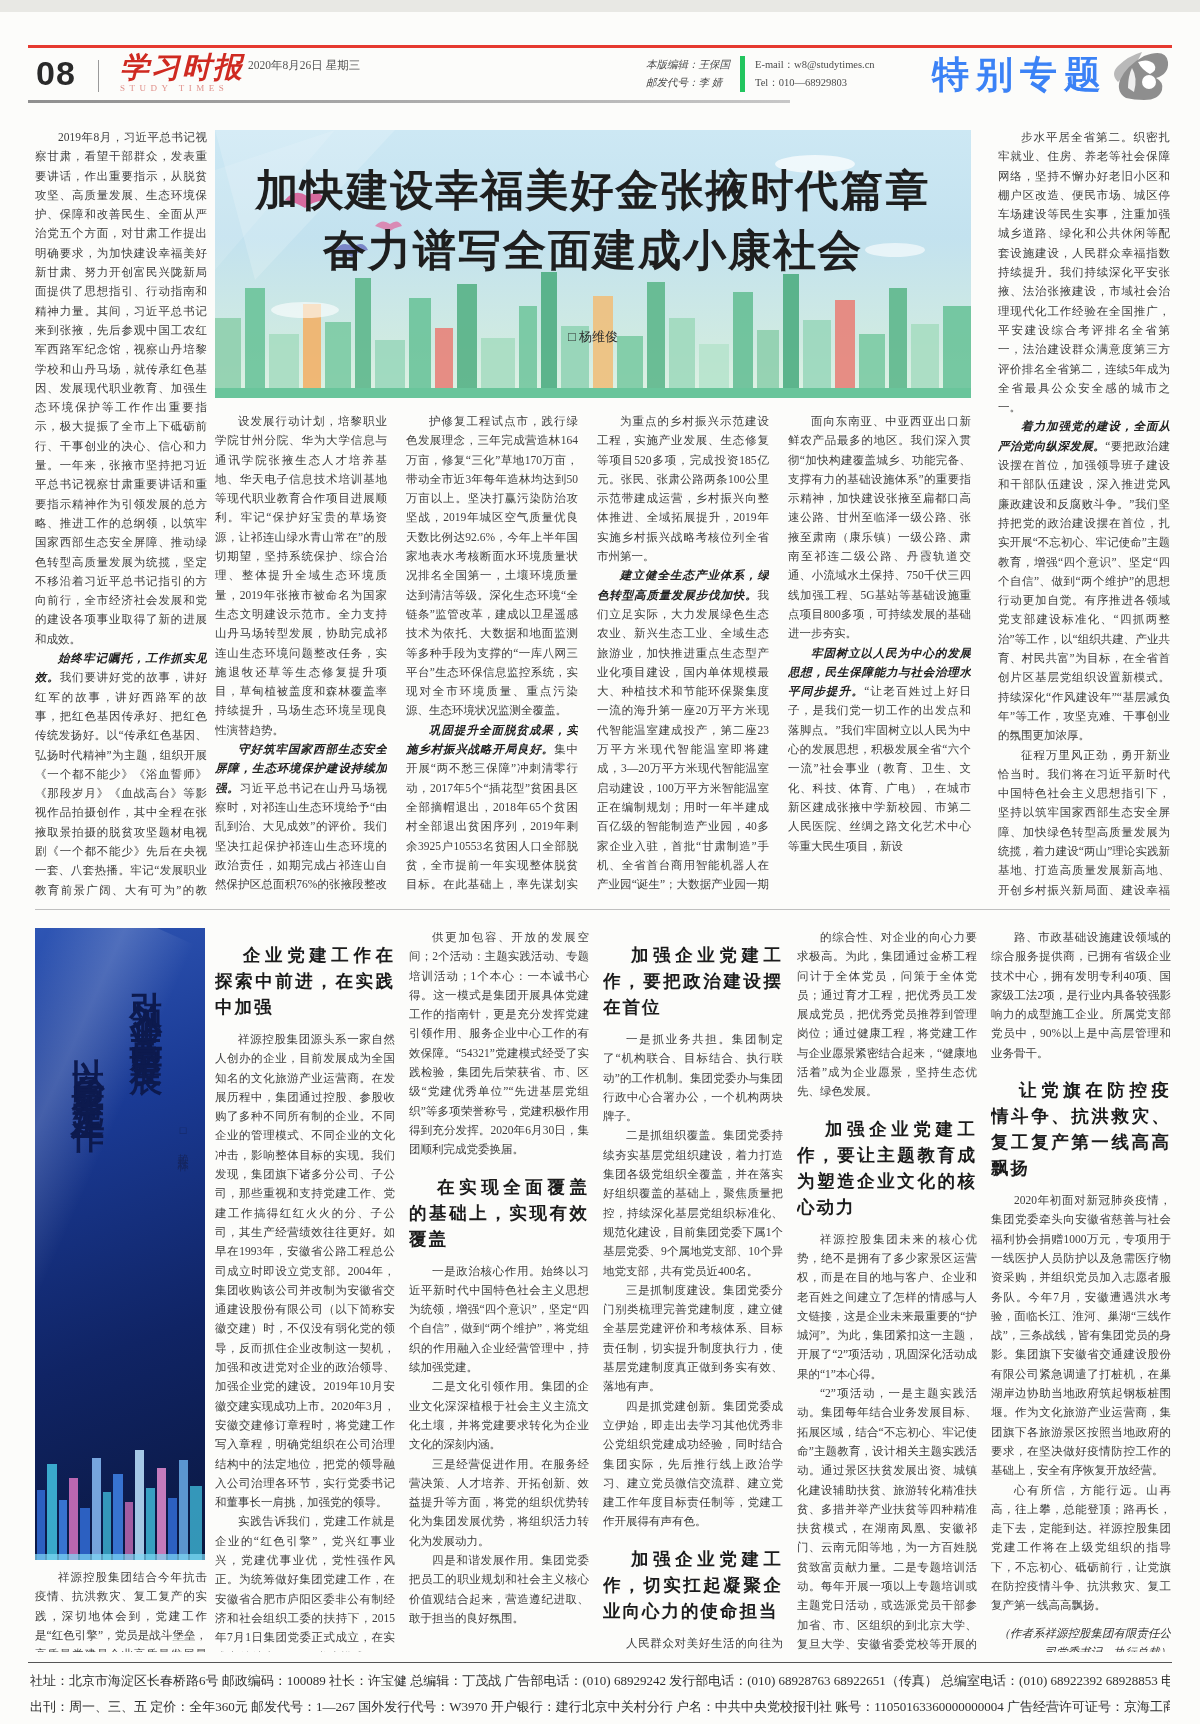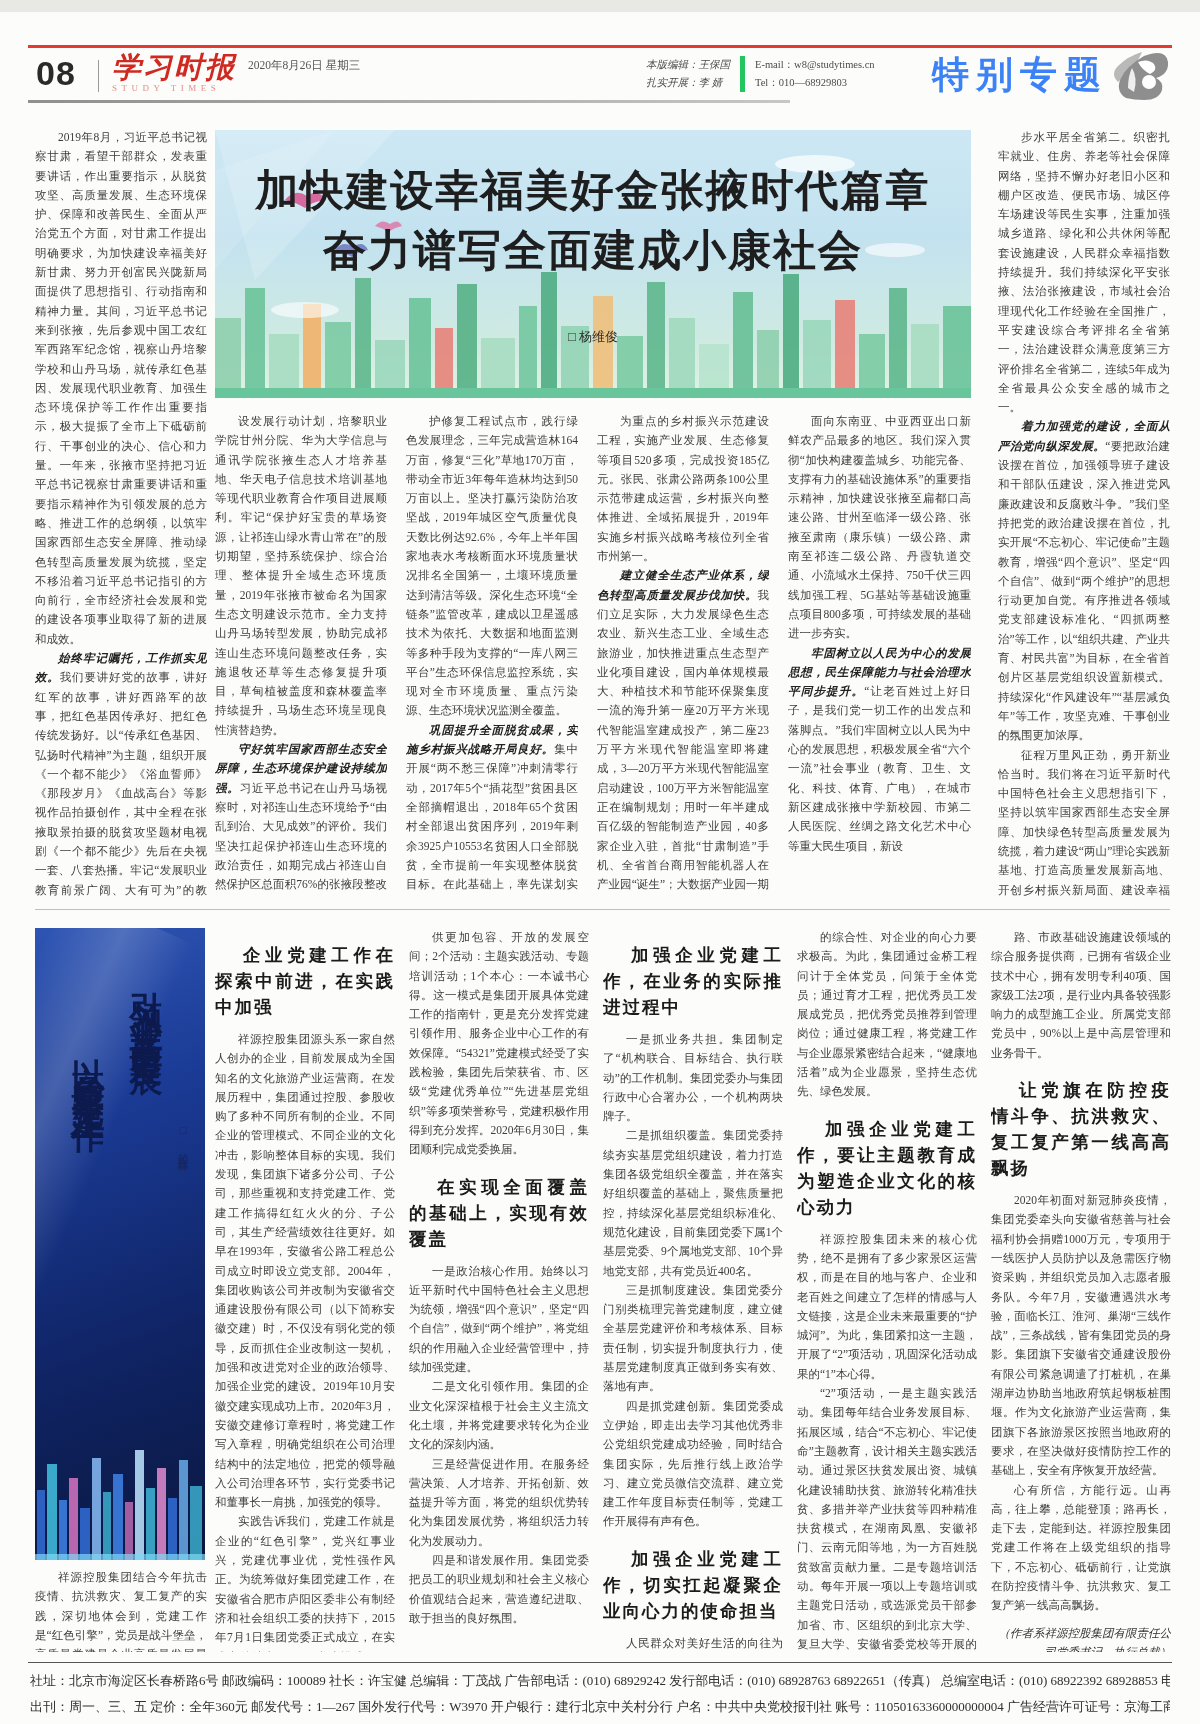--- a/index.html
+++ b/index.html
@@ -3,21 +3,21 @@
 <meta charset="utf-8">
 <style>
   html,body{margin:0;padding:0;background:#e8e8e4;}
   .page{position:relative;width:1200px;height:1724px;margin:12px auto;background:#fcfcfa;
         font-family:"Liberation Serif",serif;color:#3b3b3b;overflow:hidden;}
   
   .redline{position:absolute;top:33px;left:28px;right:28px;height:3px;background:#e63a30;}
   .pagenum{position:absolute;left:36px;top:42px;font-family:"Liberation Sans",sans-serif;
            font-size:34px;font-weight:bold;color:#2a2a2a;letter-spacing:1px;}
   .hdr-div{position:absolute;left:98px;top:48px;width:1px;height:32px;background:#9a9a9a;}
-  .masthead{position:absolute;left:112px;top:40px;width:150px;}
+  .masthead{position:absolute;left:120px;top:40px;width:150px;}
   .masthead .cn{font-size:29px;font-weight:bold;font-style:italic;color:#cf2a21;letter-spacing:2px;line-height:30px;}
   .masthead .en{font-size:9px;letter-spacing:4.5px;color:#e0908a;margin-top:1px;}
   .hdr-date{position:absolute;left:248px;top:46px;font-size:11.5px;color:#555;}
   .hdr-edit{position:absolute;left:636px;top:44px;font-size:10.5px;color:#4a4a4a;line-height:18px;}
   .hdr-edit table{border-collapse:collapse;}
   .hdr-edit td{padding:0 10px;vertical-align:top;}
   .hdr-edit td.l{font-style:italic;}
   .hdr-edit td.r{border-left:5px solid #22c55e;}
   .section-title{position:absolute;right:92px;top:38px;font-family:"Liberation Sans",sans-serif;
            font-size:37px;font-weight:900;color:#3b82f6;letter-spacing:7px;}
@@ -75,21 +75,21 @@
   </div>
   <div class="hdr-date">2020年8月26日 星期三</div>
   <div class="hdr-edit">
     <table>
       <tbody>
           <tr>
         <td class="l">本版编辑：王保国</td>
         <td class="r">E-mail：w8@studytimes.cn</td>
       </tr>
       <tr>
-        <td class="l">扎实开展：李  婧</td>
+        <td class="l">邮发代号：李  婧</td>
         <td class="r">Tel：010—68929803</td>
       </tr>
     </tbody>
       </table>
   </div>
   <div class="section-title">特别专题</div>
   <div class="hdr-logo">
     <svg width="62" height="52" viewBox="0 0 62 52">
       <path d="M10 34 Q2 26 10 18 Q20 8 34 4 Q30 14 22 22 Q16 28 10 34 Z" fill="#b9b9b9"></path>
       <path d="M18 50 Q8 44 12 32 Q18 18 36 8 Q58 0 60 14 Q61 26 48 30 Q56 34 54 42 Q51 52 36 52 Q26 52 18 50 Z" fill="#8e8e8e"></path>
@@ -216,21 +216,21 @@
     </div>
   <div class="bodycol" style="left:409px;top:916px;width:180px;height:724px">
       <p>供更加包容、开放的发展空间；2个活动：主题实践活动、专题培训活动；1个本心：一本诚书心得。这一模式是集团开展具体党建工作的指南针，更是充分发挥党建引领作用、服务企业中心工作的有效保障。“54321”党建模式经受了实践检验，集团先后荣获省、市、区级“党建优秀单位”“先进基层党组织”等多项荣誉称号，党建积极作用得到充分发挥。2020年6月30日，集团顺利完成党委换届。</p>
       <div class="chead">在实现全面覆盖的基础上，实现有效覆盖</div>
       <p>一是政治核心作用。始终以习近平新时代中国特色社会主义思想为统领，增强“四个意识”，坚定“四个自信”，做到“两个维护”，将党组织的作用融入企业经营管理中，持续加强党建。</p>
       <p>二是文化引领作用。集团的企业文化深深植根于社会主义主流文化土壤，并将党建要求转化为企业文化的深刻内涵。</p>
       <p>三是经营促进作用。在服务经营决策、人才培养、开拓创新、效益提升等方面，将党的组织优势转化为集团发展优势，将组织活力转化为发展动力。</p>
       <p>四是和谐发展作用。集团党委把员工的职业规划和社会主义核心价值观结合起来，营造遵纪进取、敢于担当的良好氛围。</p>
     </div>
   <div class="bodycol" style="left:603px;top:916px;width:180px;height:724px">
-      <div class="chead">加强企业党建工作，在业务的实际推进过程中</div>
+      <div class="chead">加强企业党建工作，要把政治建设摆在首位</div>
       <p>一是抓业务共担。集团制定了“机构联合、目标结合、执行联动”的工作机制。集团党委办与集团行政中心合署办公，一个机构两块牌子。</p>
       <p>二是抓组织覆盖。集团党委持续夯实基层党组织建设，着力打造集团各级党组织全覆盖，并在落实好组织覆盖的基础上，聚焦质量把控，持续深化基层党组织标准化、规范化建设，目前集团党委下属1个基层党委、9个属地党支部、10个异地党支部，共有党员近400名。</p>
       <p>三是抓制度建设。集团党委分门别类梳理完善党建制度，建立健全基层党建评价和考核体系、目标责任制，切实提升制度执行力，使基层党建制度真正做到务实有效、落地有声。</p>
       <p>四是抓党建创新。集团党委成立伊始，即走出去学习其他优秀非公党组织党建成功经验，同时结合集团实际，先后推行线上政治学习、建立党员微信交流群、建立党建工作年度目标责任制等，党建工作开展得有声有色。</p>
       <div class="chead">加强企业党建工作，切实扛起凝聚企业向心力的使命担当</div>
       <p>人民群众对美好生活的向往为文旅产业承接了供给侧结构性改革的大机遇。也就在这一关键节点上，祥源控股集团进行“二次创业”，转变战略定位，企业定位从单纯的开发企业转型为“旅游目的地建造者”。文旅产业是长周期、跨专业、多利益主体的行业，在业务的实际推进过程中，项目的主导团队既要通盘运筹、稳步推进，又要审时度势、积极应变，这对集团的领导能力、对人才</p>
     </div>
   <div class="bodycol" style="left:797px;top:916px;width:180px;height:724px">
       <p>的综合性、对企业的向心力要求极高。为此，集团通过金桥工程问计于全体党员，问策于全体党员；通过育才工程，把优秀员工发展成党员，把优秀党员推荐到管理岗位；通过健康工程，将党建工作与企业愿景紧密结合起来，“健康地活着”成为企业愿景，坚持生态优先、绿色发展。</p>
       <div class="chead">加强企业党建工作，要让主题教育成为塑造企业文化的核心动力</div>

